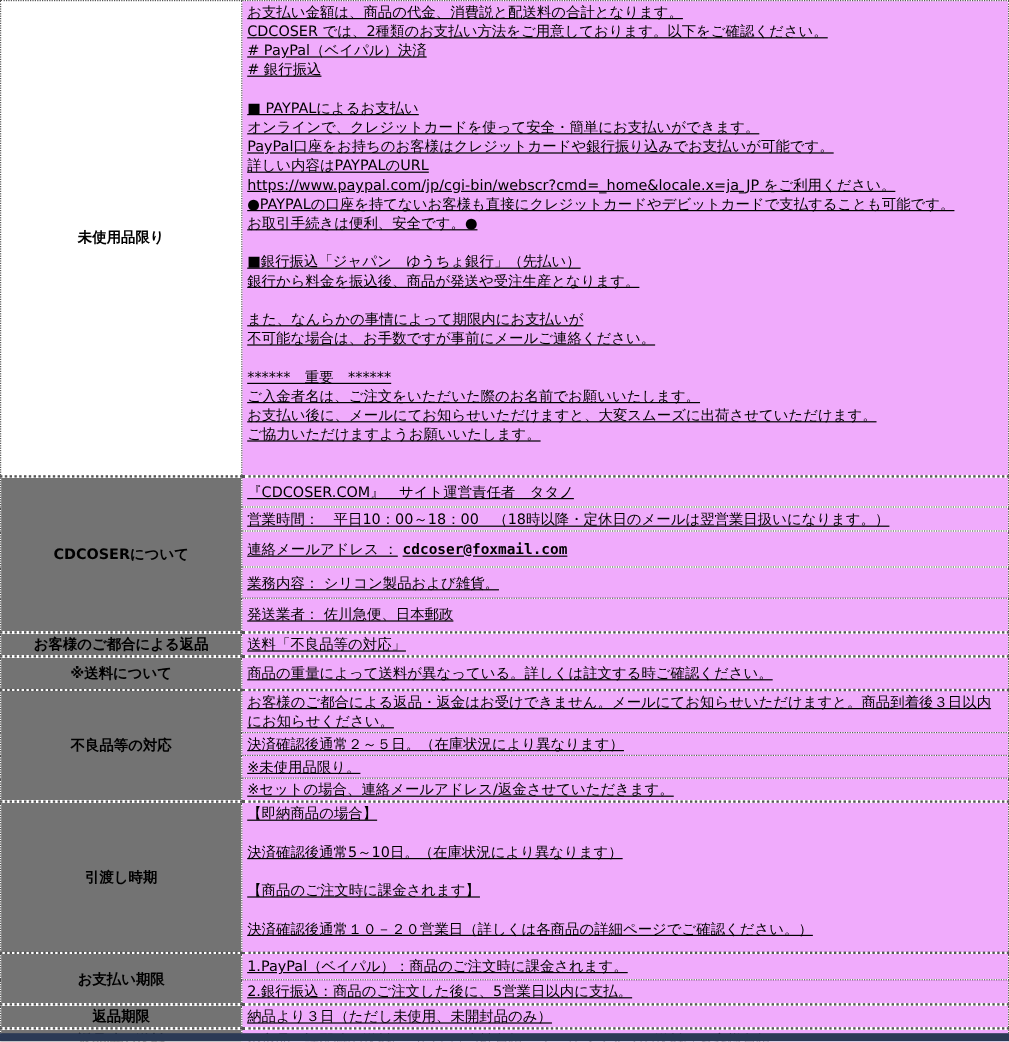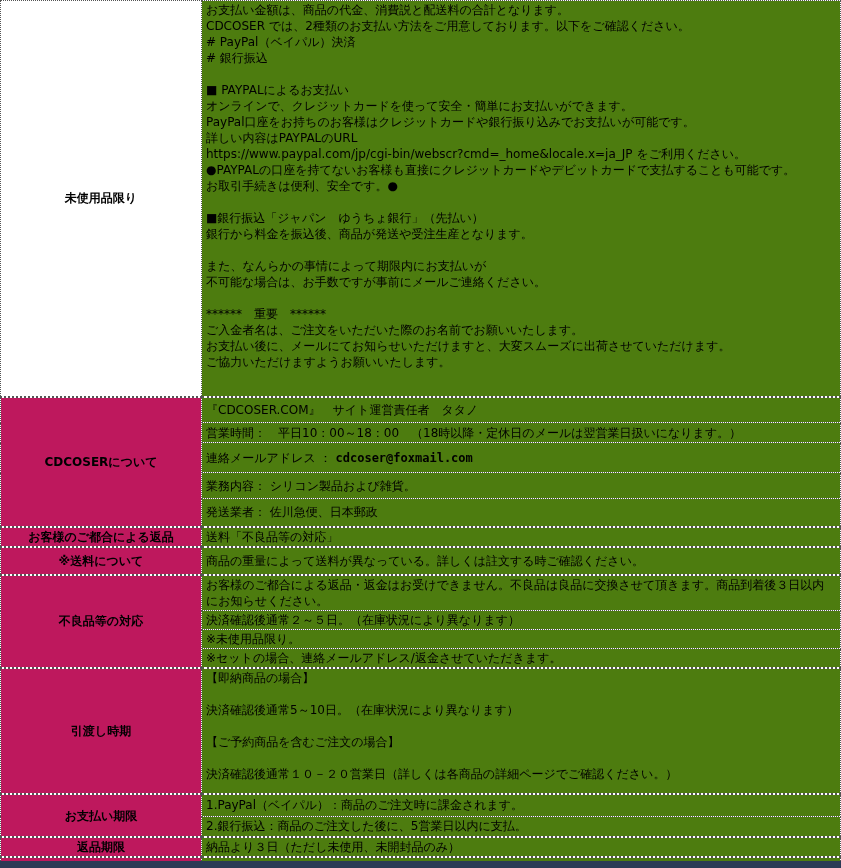--- a/index.html
+++ b/index.html
@@ -4,23 +4,23 @@
 <style>
   html,body{margin:0;padding:0;background:#ffffff;}
   body{font-family:"DejaVu Sans","Liberation Sans",sans-serif;color:#000;}
   .page{position:relative;width:841px;height:868px;background:#fff;overflow:hidden;}
   table.info{width:841px;border-collapse:collapse;table-layout:fixed;
              font-size:12px;line-height:16px;color:#000;}
   table.info td{border:1px dotted #555;padding:1px 4px;box-sizing:border-box;
                 overflow:hidden;word-break:break-all;}
   tr.major td{border-top:2px dotted #555;}
   td.lbl{width:201px;text-align:center;vertical-align:middle;font-weight:bold;
-         background:#be185d;}
+         background:#737373;}
   td.lbl.white{background:#ffffff;}
-  td.cnt{vertical-align:middle;background:#4d7c0f;}
+  td.cnt{vertical-align:middle;background:#f0abfc;text-decoration:underline;}
   td.top{vertical-align:top;padding-top:3px;}
   .ln{min-height:16px;line-height:16px;white-space:pre-wrap;}
   .email{font-weight:bold;margin-left:4px;font-family:"DejaVu Sans Mono","Liberation Mono",monospace;font-size:12px;text-align:center;}
   .h396{height:396px;} .h26{height:26px;} .h20{height:20px;} .h30{height:30px;}
   .h28{height:28px;} .h36{height:36px;} .h16{height:16px;} .h15{height:15px;}
   .h126{height:126px;} .h22{height:22px;} .h21{height:21px;margin-top:39px;} .h19{height:19px;}
   .h14{height:14px;}
   .footer-bar{position:absolute;left:0;bottom:0;width:841px;height:7px;background:#2b3a55;}
 </style>
 </head>
@@ -83,40 +83,40 @@
       <td class="cnt">送料「不良品等の対応」</td>
     </tr>
 
     <tr class="major">
       <td class="lbl h28">※送料について</td>
       <td class="cnt">商品の重量によって送料が異なっている。詳しくは註文する時ご確認ください。</td>
     </tr>
 
     <tr class="major">
       <td class="lbl" rowspan="4">不良品等の対応</td>
-      <td class="cnt top h36">お客様のご都合による返品・返金はお受けできません。不良品は良品に交換させて頂きます。商品到着後３日以内にお知らせください。</td>
+      <td class="cnt top h36">お客様のご都合による返品・返金はお受けできません。メールにてお知らせいただけますと。商品到着後３日以内にお知らせください。</td>
     </tr>
     <tr>
       <td class="cnt h16">決済確認後通常２～５日。（在庫状況により異なります）</td>
     </tr>
     <tr>
       <td class="cnt h15">※未使用品限り。</td>
     </tr>
     <tr>
       <td class="cnt h16">※セットの場合、連絡メールアドレス/返金させていただきます。</td>
     </tr>
 
     <tr class="major">
       <td class="lbl h126">引渡し時期</td>
       <td class="cnt top">
         <div class="ln">【即納商品の場合】</div>
         <div class="ln"></div>
         <div class="ln">決済確認後通常5～10日。（在庫状況により異なります）</div>
         <div class="ln"></div>
-        <div class="ln">【ご予約商品を含むご注文の場合】</div>
+        <div class="ln">【商品のご注文時に課金されます】</div>
         <div class="ln"></div>
         <div class="ln">決済確認後通常１０－２０営業日（詳しくは各商品の詳細ページでご確認ください。）</div>
       </td>
     </tr>
 
     <tr class="major">
       <td class="lbl" rowspan="2">お支払い期限</td>
       <td class="cnt h22">1.PayPal（ベイパル）：商品のご注文時に課金されます。</td>
     </tr>
     <tr>

